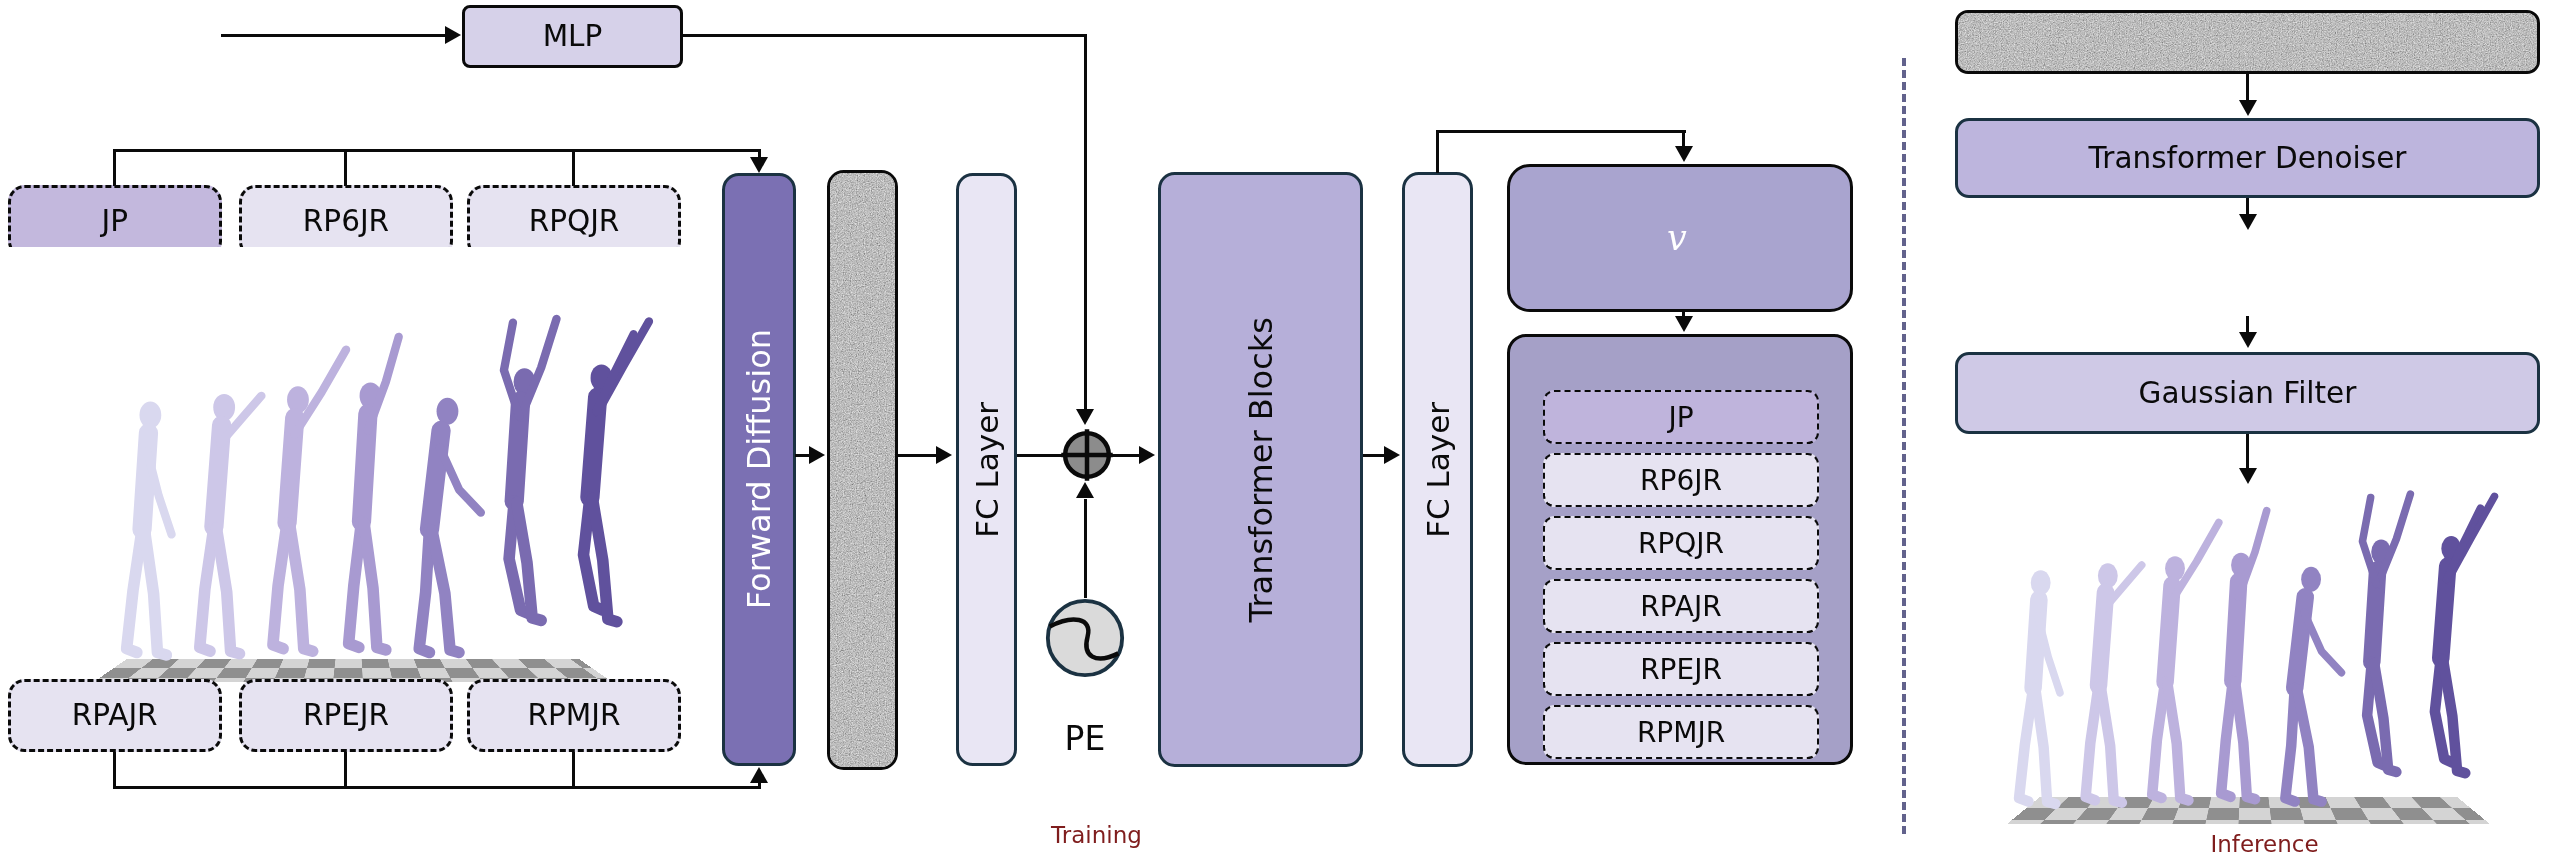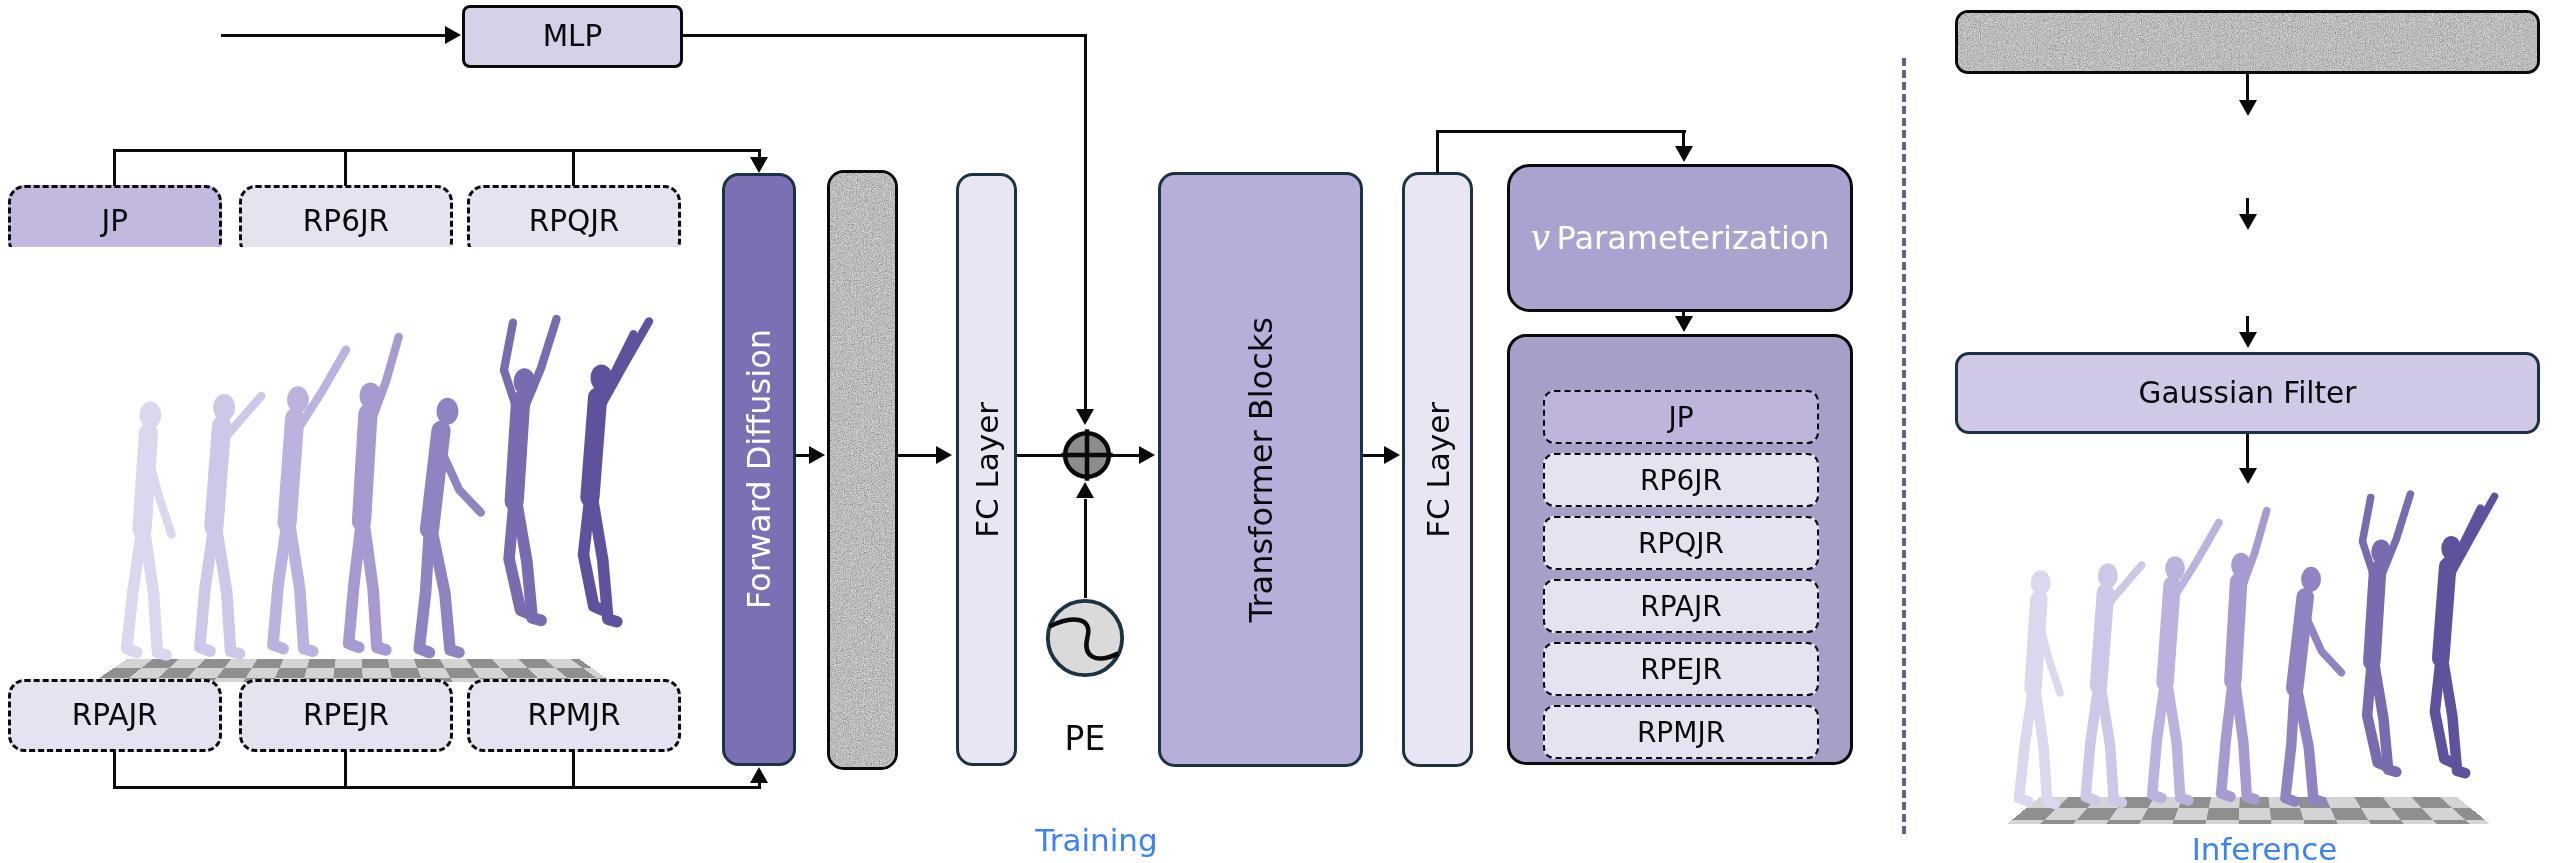--- a/index.html
+++ b/index.html
@@ -28,21 +28,21 @@
   .arr-u{border-left:9px solid transparent;border-right:9px solid transparent;border-bottom:16.7px solid var(--line);}
   .noise-box{position:absolute;box-sizing:border-box;border:3.2px solid #0a0a0a;border-radius:16.7px;overflow:hidden;background:#cfcfcf;}
   .noise-box svg{display:block;width:100%;height:100%;}
   .divider{position:absolute;width:0;border-left:4.5px dashed var(--divider);}
   .scene{position:absolute;background:#ffffff;overflow:hidden;}
   .floor{position:absolute;left:-10%;right:-10%;bottom:-109px;height:411px;
          background:repeating-conic-gradient(#8f8f8f 0% 25%, #d4d4d4 0% 50%);
          background-size:96px 96px;
          transform:perspective(398px) rotateX(54deg);transform-origin:50% 100%;}
   .scene svg.figs{position:absolute;left:0;top:0;width:100%;height:100%;}
-  .caption{position:absolute;font-size:31px;text-align:center;color:#3b82f6;}
+  .caption{position:absolute;font-size:23px;text-align:center;color:#7f1d1d;}
   .motion-items{position:absolute;left:1543px;top:390px;width:276px;display:flex;flex-direction:column;gap:9px;}
   .motion-item{height:54px;box-sizing:border-box;border:2.6px dashed #0a0a0a;border-radius:11.5px;
                background:var(--light-box);display:flex;align-items:center;justify-content:center;font-size:28px;}
   .motion-item.jp{background:var(--motion-jp-fill);}
   .vparam-v{font-family:"DejaVu Serif","Liberation Serif",serif;font-style:italic;font-size:35px;margin-right:6.4px;}
   .pe-label{position:absolute;font-size:33px;text-align:center;}
 </style>
 </head>
 <body>
 
@@ -212,21 +212,20 @@
     <span class="vtext" style="font-size:31px;">FC Layer</span>
   </div>
 
   <div class="vline" style="left:1436px;top:130px;height:43px;"></div>
   <div class="hline" style="left:1436px;top:130px;width:250px;"></div>
   <div class="vline" style="left:1682px;top:130px;height:16.7px;"></div>
   <div class="arr arr-d" style="left:1675px;top:146px;"></div>
 
   <div class="bx solidblk white" style="left:1507px;top:164px;width:346px;height:148px;background:var(--vparam-fill);border-width:3.8px;border-radius:23px;font-size:32px;">
     <span class="vparam-v">v</span>
-    <span>Parameterization</span>
   </div>
 
   <div class="vline" style="left:1682px;top:311px;height:6.4px;"></div>
   <div class="arr arr-d" style="left:1675px;top:316px;"></div>
 
   <div class="bx solidblk" style="left:1507px;top:334px;width:346px;height:431px;background:var(--motion-fill);border-radius:19px;"></div>
   <div class="motion-items">
     <div class="motion-item jp">
         <span>JP</span>
       </div>
@@ -253,20 +252,23 @@
 
   <div class="noise-box" style="left:1955px;top:9.6px;width:585px;height:64px;border-radius:13px;">
     <svg viewBox="0 0 902 90" width="579" height="58">
         <rect width="100%" height="100%" filter="url(#noiseF)"></rect>
       </svg>
   </div>
 
   <div class="vline" style="left:2246px;top:74px;height:27.6px;"></div>
   <div class="arr arr-d" style="left:2239px;top:100px;"></div>
 
+  <div class="bx solidnvy lbl" style="left:1955px;top:118px;width:585px;height:80px;background:var(--denoiser-fill);border-radius:14px;">
+    <span>Transformer Denoiser</span>
+  </div>
 
   <div class="vline" style="left:2246px;top:198px;height:16.7px;"></div>
   <div class="arr arr-d" style="left:2239px;top:214px;"></div>
 
 
   <div class="vline" style="left:2246px;top:316px;height:16.7px;"></div>
   <div class="arr arr-d" style="left:2239px;top:332px;"></div>
 
   <div class="bx solidnvy lbl" style="left:1955px;top:352px;width:585px;height:82px;background:var(--gaussian-fill);border-radius:14px;">
     <span>Gaussian Filter</span>

